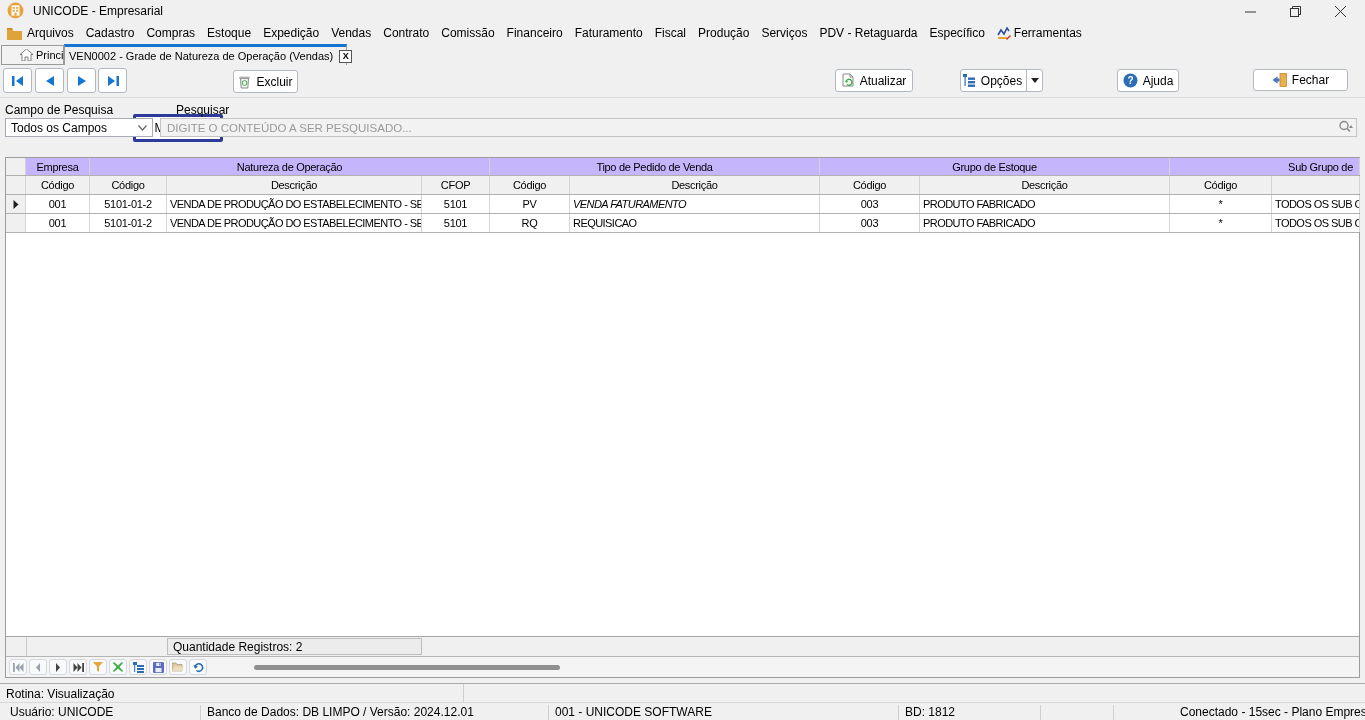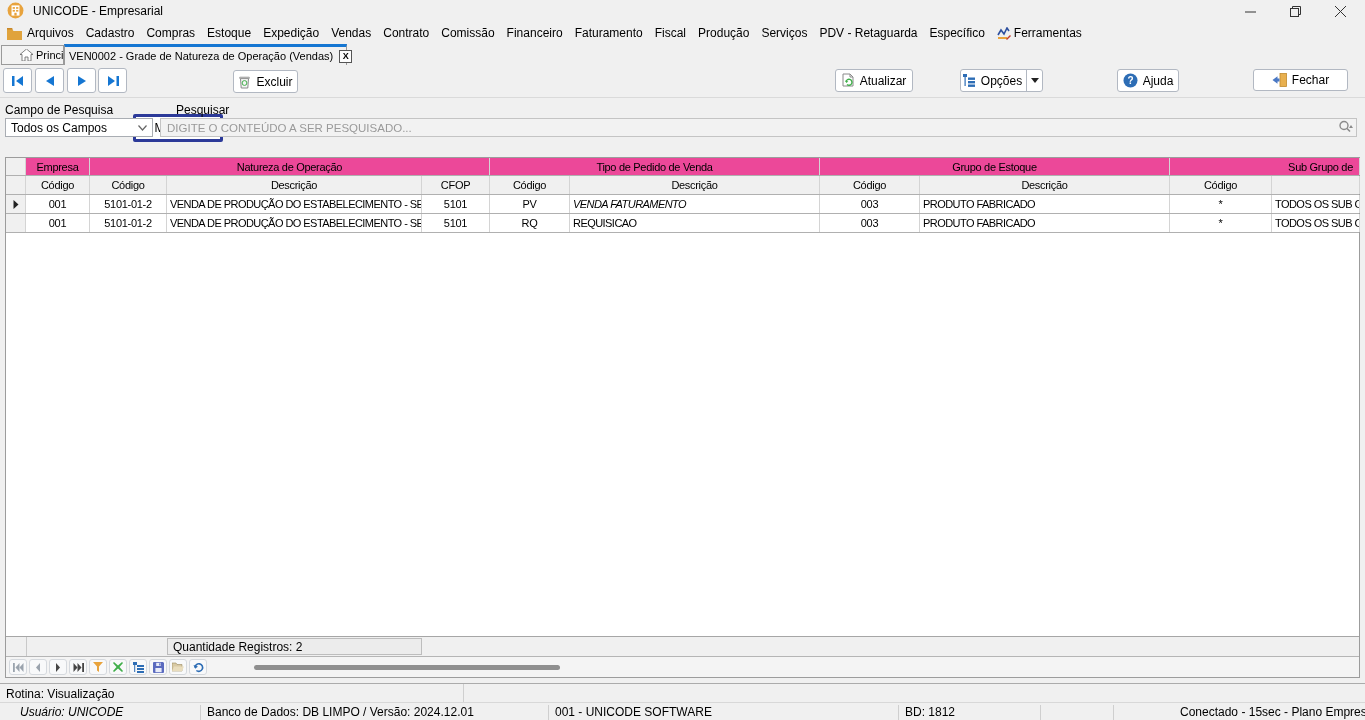--- a/index.html
+++ b/index.html
@@ -44,21 +44,21 @@
   #combo-campo { position:absolute; left:5px; top:20px; width:148px; height:19px; background:#fff; border:1px solid #a9adb3; display:flex; align-items:center; padding-left:5px; }
   #combo-chevron { position:absolute; right:5px; top:6px; }
   #search-input { position:absolute; left:160px; top:20px; width:1197px; height:19px; background:#f2f2f2; border:1px solid #c4c4c4; font-family:"Liberation Sans",sans-serif; font-size:11.5px; color:#000; padding:0 22px 0 6px; }
   #search-input::placeholder { color:#9a9a9a; }
   #search-icon { position:absolute; left:1338px; top:22px; }
 
   
   #grid { position:absolute; left:5px; top:157px; width:1355px; height:521px; background:#fff; border:1px solid #9c9c9c; display:flex; flex-direction:column; }
   .g-row { display:flex; flex-shrink:0; }
   .g-cell { flex-shrink:0; overflow:hidden; white-space:nowrap; display:flex; align-items:center; justify-content:center; font-size:11px; letter-spacing:-0.3px; border-right:1px solid #d4d4d4; }
-  .g-group-row { height:18px; background:#ec4899; border-bottom:1px solid #b0b0b0; }
+  .g-group-row { height:18px; background:#c4b5fd; border-bottom:1px solid #b0b0b0; }
   .g-header-row { height:19px; background:#f0f0f0; border-bottom:1px solid #b0b0b0; }
   .g-data-row { height:19px; background:#fff; border-bottom:1px solid #b0b0b0; }
   .g-cell.left { justify-content:flex-start; padding-left:3px; }
   .g-data-row .g-cell.left { letter-spacing:-0.55px; }
   .g-cell.right { justify-content:flex-end; padding-right:6px; }
   .g-ind { background:#f0f0f0; }
   #g-body { flex:1; background:#fff; }
   #g-footer { height:20px; background:#f0f0f0; border-top:1px solid #a6a6a6; position:relative; flex-shrink:0; }
   #g-footer .ind-sep { position:absolute; left:20px; top:0; bottom:0; width:1px; background:#c9c9c9; }
   #g-summary { position:absolute; left:161px; top:1px; width:255px; height:17px; background:#ececec; border:1px solid #bdbdbd; display:flex; align-items:center; padding-left:5px; font-size:12px; }
@@ -434,21 +434,21 @@
       </span>
     <span id="g-hscroll"></span>
   </div>
 </div>
 
 <div id="status-rotina">
   <span class="txt">Rotina: Visualização</span>
   <span class="sep"></span>
 </div>
 <div id="status-main">
-  <span style="left:20px;font-style:italic;">Usuário: UNICODE</span>
+  <span style="left:10px;">Usuário: UNICODE</span>
   <span class="vsep" style="left:200px;"></span>
   <span style="left:207px;">Banco de Dados: DB LIMPO / Versão: 2024.12.01</span>
   <span class="vsep" style="left:548px;"></span>
   <span style="left:555px;">001 - UNICODE SOFTWARE</span>
   <span class="vsep" style="left:898px;"></span>
   <span style="left:905px;">BD: 1812</span>
   <span class="vsep" style="left:1040px;"></span>
   <span class="vsep" style="left:1113px;"></span>
   <span style="left:1180px;">Conectado - 15sec  -  Plano Empresa</span>
 </div>

